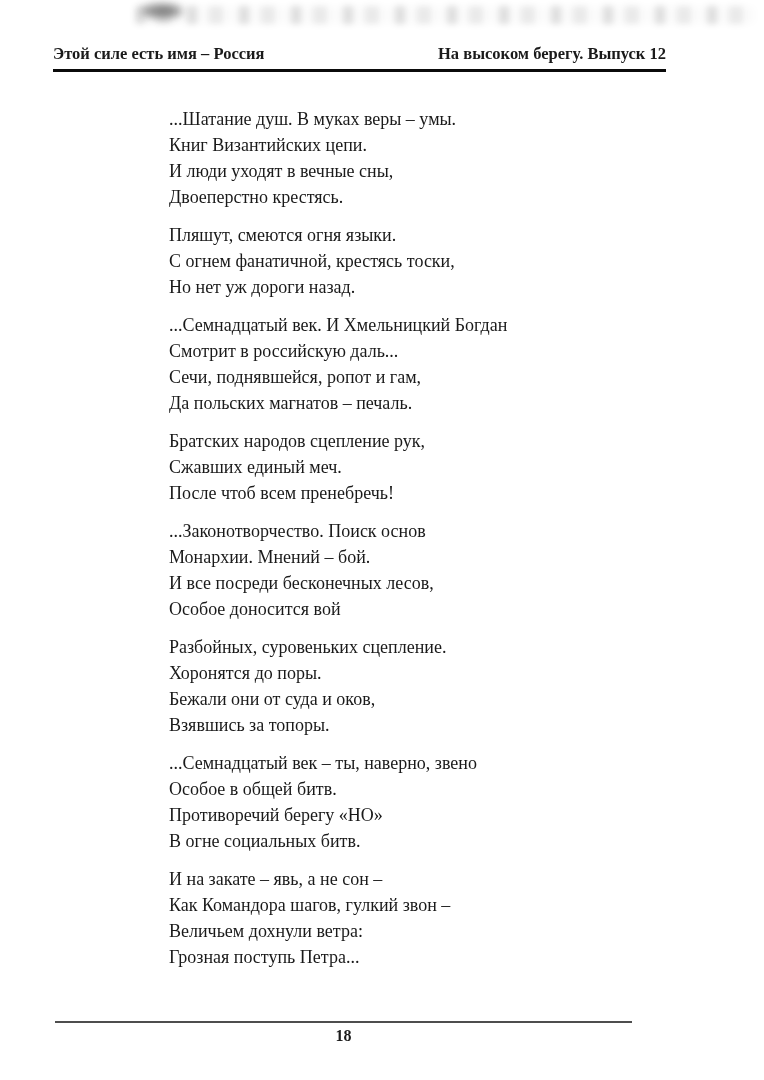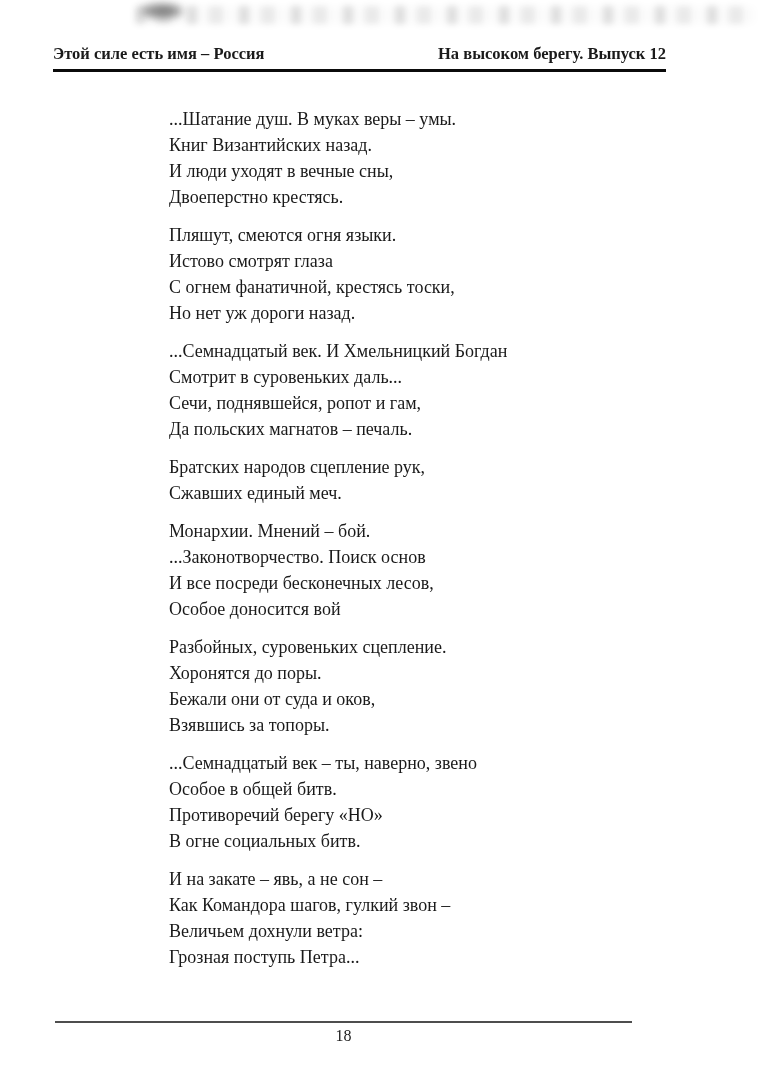--- a/index.html
+++ b/index.html
@@ -85,61 +85,62 @@
   }
   .page-number {
     position: absolute;
     top: 1026px;
     left: 55px;
     width: 577px;
     text-align: center;
     font-size: 16px;
     line-height: 20px;
     color: #1c1c1c;
+    font-weight: bold;
   }
 </style>
 </head>
 <body>
 
 <div class="page">
 
   <div class="scan-ghost"></div>
   <div class="scan-smudge"></div>
 
   <div class="header">
     <span>Этой силе есть имя – Россия</span>
     <span>На высоком берегу. Выпуск 12</span>
   </div>
 
   <div class="poem">
     <div class="stanza">
       <p>...Шатание душ. В муках веры – умы.</p>
-      <p>Книг Византийских назад.</p>
+      <p>Книг Византийских цепи.</p>
       <p>И люди уходят в вечные сны,</p>
       <p>Двоеперстно крестясь.</p>
     </div>
     <div class="stanza">
       <p>Пляшут, смеются огня языки.</p>
-      <p>Истово смотрят глаза</p>
       <p>С огнем фанатичной, крестясь тоски,</p>
       <p>Но нет уж дороги назад.</p>
     </div>
     <div class="stanza">
       <p>...Семнадцатый век. И Хмельницкий Богдан</p>
-      <p>Смотрит в суровеньких даль...</p>
+      <p>Смотрит в российскую даль...</p>
       <p>Сечи, поднявшейся, ропот и гам,</p>
       <p>Да польских магнатов – печаль.</p>
     </div>
     <div class="stanza">
       <p>Братских народов сцепление рук,</p>
       <p>Сжавших единый меч.</p>
+      <p>После чтоб всем пренебречь!</p>
     </div>
     <div class="stanza">
+      <p>...Законотворчество. Поиск основ</p>
       <p>Монархии. Мнений – бой.</p>
-      <p>...Законотворчество. Поиск основ</p>
       <p>И все посреди бесконечных лесов,</p>
       <p>Особое доносится вой</p>
     </div>
     <div class="stanza">
       <p>Разбойных, суровеньких сцепление.</p>
       <p>Хоронятся до поры.</p>
       <p>Бежали они от суда и оков,</p>
       <p>Взявшись за топоры.</p>
     </div>
     <div class="stanza">

